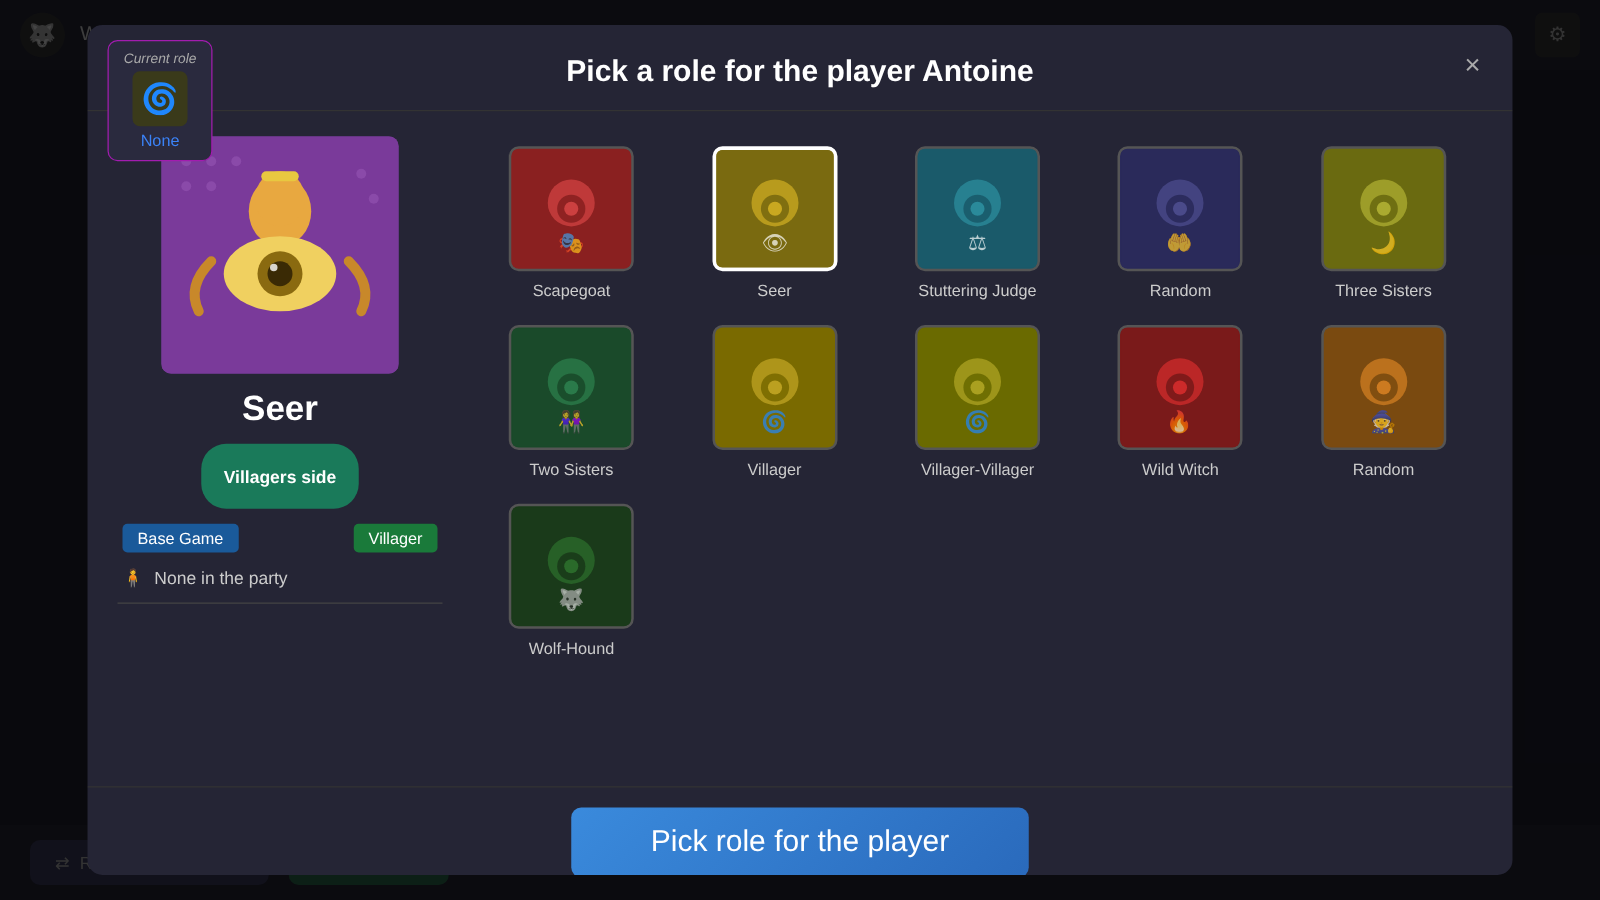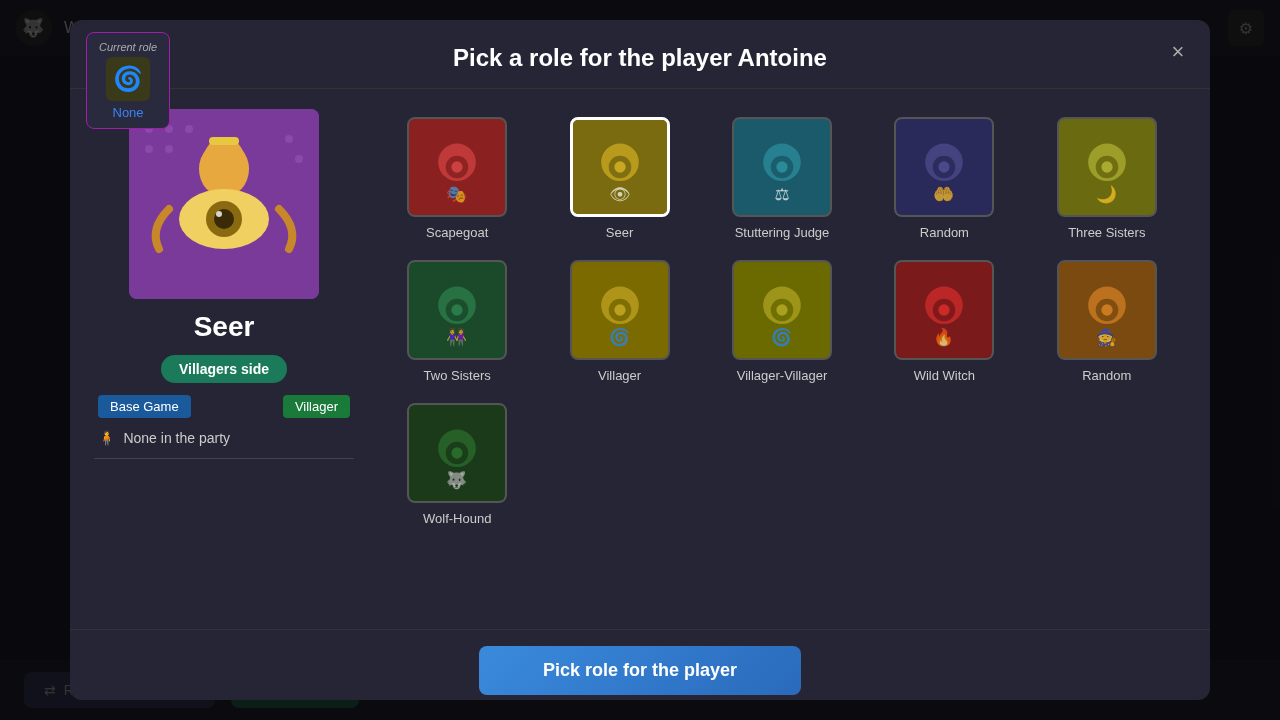--- a/index.html
+++ b/index.html
@@ -208,21 +208,21 @@
 
     .selected-role-name {
       color: #fff;
       font-size: 28px;
       font-weight: 700;
     }
 
     .side-badge {
       background: #1a7a5a;
       color: #fff;
-      padding: 6px 18px;
+      padding: 18px 18px;
       border-radius: 20px;
       font-size: 14px;
       font-weight: 600;
     }
 
     .tags-row {
       display: flex;
       gap: 24px;
       width: 100%;
       justify-content: space-between;
@@ -314,22 +314,22 @@
       display: flex;
       justify-content: center;
       padding: 16px;
     }
 
     .pick-role-btn {
       background: linear-gradient(135deg, #3a8adc, #2a6abc);
       color: #fff;
       padding: 14px 64px;
       border-radius: 8px;
-      font-size: 18px;
-      font-weight: 700;
+      font-size: 24px;
+      font-weight: 400;
       border: none;
       cursor: pointer;
     }
 
     
     .right-panel::-webkit-scrollbar {
       width: 6px;
     }
     .right-panel::-webkit-scrollbar-track {
       background: #333;

